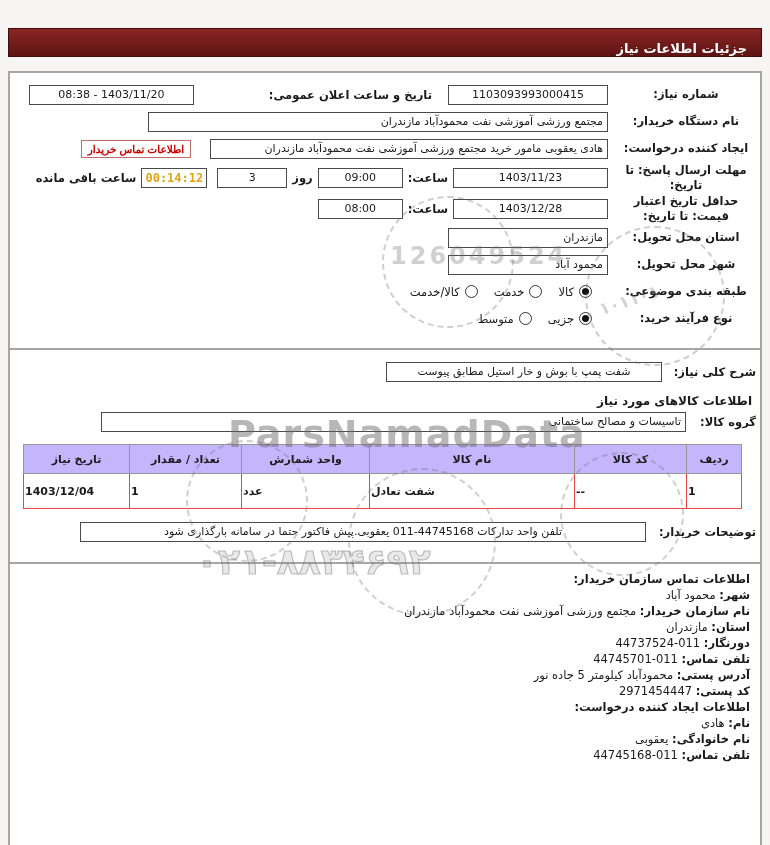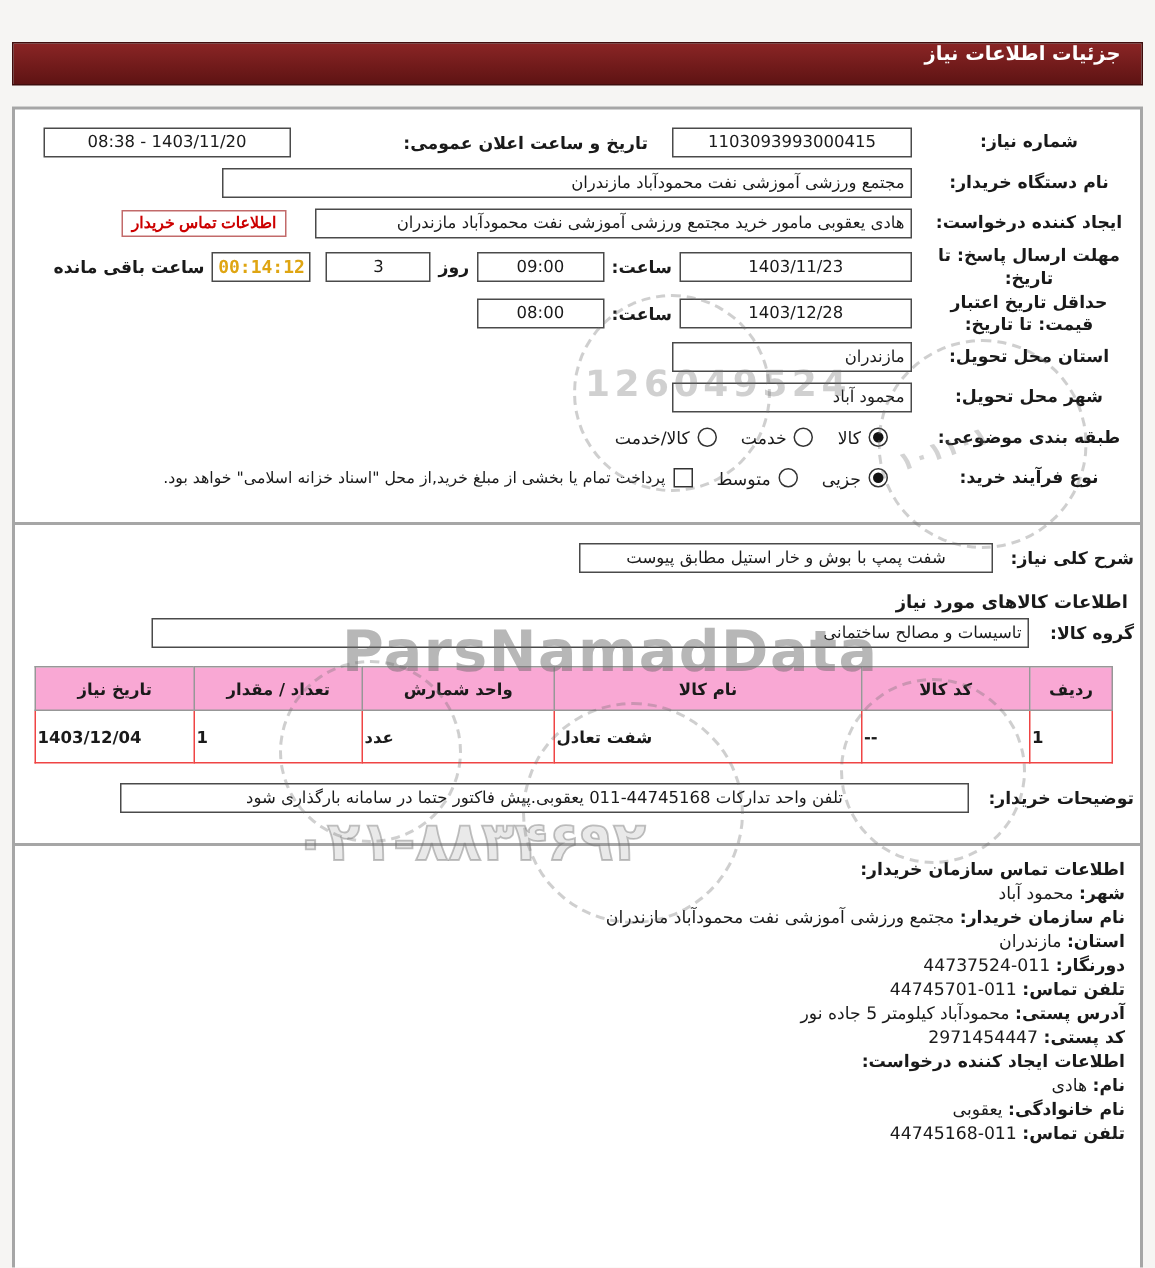--- a/index.html
+++ b/index.html
@@ -9,21 +9,21 @@
     font-family:"DejaVu Sans",sans-serif;
     direction:rtl;color:#1a1a1a;font-size:12px;
   }
   .page{position:relative;width:770px;height:845px;}
 
   
   .banner{
     position:absolute;top:28px;left:8px;right:8px;height:27px;
     background:linear-gradient(180deg,#8a2525 0%,#5e1313 100%);
     border:1px solid #3f0d0d;
-    color:#fff;display:flex;align-items:flex-start;
+    color:#fff;display:flex;align-items:flex-end;
     padding:0 14px;font-weight:bold;font-size:13px;
     z-index:2;
   }
 
   
   .section{
     position:absolute;left:8px;right:8px;background:#fff;
     border:2px solid #a6a6a6;z-index:1;
   }
   .sec1{top:71px;height:269px;padding:8px 4px 0 6px;}
@@ -89,21 +89,21 @@
   .w-desc-label{width:86px;flex:0 0 86px;}
   .descbox{width:266px;flex:0 0 266px;}
   .goods-header{font-weight:bold;font-size:12px;margin:9px 4px 0 0;}
   .w-group-label{width:62px;flex:0 0 62px;}
   .groupbox{flex:1;margin-left:85px;}
   .goods-table{
     border-collapse:collapse;margin:9px 14px 0;width:718px;
     font-size:11px;table-layout:fixed;
   }
   .goods-table th{
-    background:#f9a8d4;border:1px solid #979797;font-weight:bold;
+    background:#c4b5fd;border:1px solid #979797;font-weight:bold;
     height:24px;padding:2px 2px;font-size:11px;
   }
   .goods-table td{
     border:1px solid #ef4444;height:32px;text-align:left;background:#fff;font-weight:bold;
   }
   .note-row{margin-top:9px;}
   .w-note-label{width:102px;flex:0 0 102px;}
   .notebox{width:556px;flex:0 0 556px;}
 
   
@@ -208,24 +208,20 @@
 
     <div class="frow">
       <div class="flabel">نوع فرآیند خرید:</div>
       <div class="opt">
         <span class="radio checked"></span>
         <span>جزیی</span>
       </div>
       <div class="opt">
         <span class="radio"></span>
         <span>متوسط</span>
-      </div>
-      <div class="opt">
-        <span class="checkbox"></span>
-        <span class="treasury">پرداخت تمام یا بخشی از مبلغ خرید,از محل "اسناد خزانه اسلامی" خواهد بود.</span>
       </div>
     </div>
 
   </div>
 
   <div class="section sec2">
 
     <div class="frow">
       <div class="flabel2 w-desc-label">شرح کلی نیاز:</div>
       <div class="vbox descbox">شفت پمپ با بوش و خار استیل مطابق پیوست</div>

